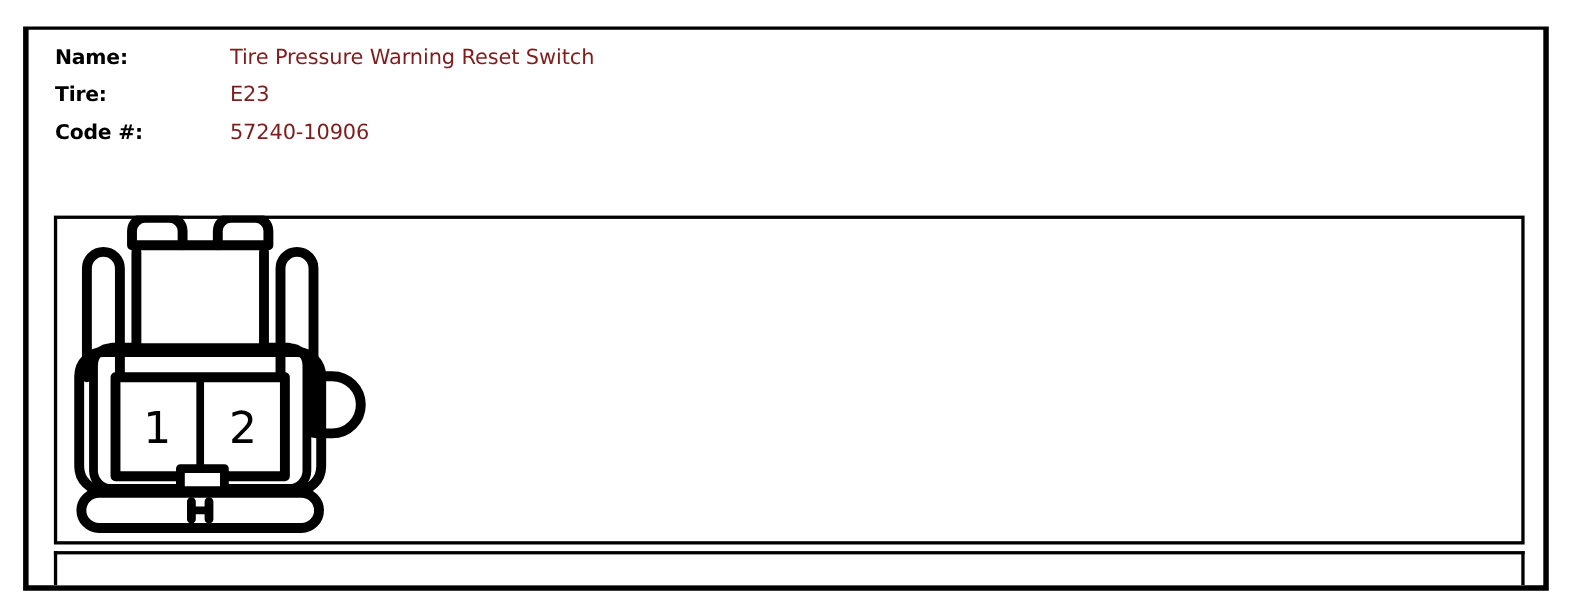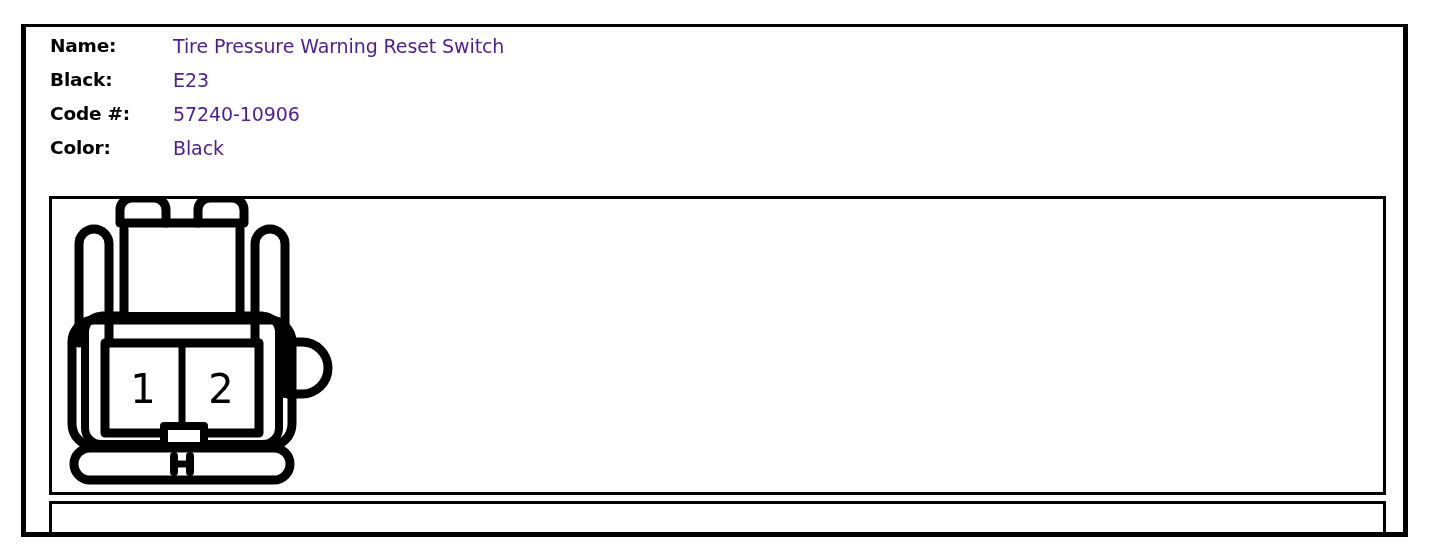--- a/index.html
+++ b/index.html
@@ -32,36 +32,37 @@
   
   #spec-block {
     position: absolute;
     left: 24px;
     top: 8px;
     width: 1100px;
   }
   .spec-row {
     height: 34px;
     display: flex;
-    align-items: flex-start;
+    align-items: center;
   }
   .spec-label {
     width: 123px;
     font-size: 18.5px;
     font-weight: bold;
     color: #000;
     letter-spacing: -0.2px;
     white-space: nowrap;
   }
   .spec-value {
     font-size: 19px;
     font-weight: normal;
-    color: #4c1d95;
+    color: #7f1d1d;
     letter-spacing: -0.1px;
     white-space: nowrap;
+    margin-left: 36px;
   }
 
   
   #diagram-panel {
     position: absolute;
     left: 23px;
     top: 169px;
     width: 1337px;
     height: 299px;
     box-sizing: border-box;
@@ -100,33 +101,29 @@
 <div id="sheet">
 
   <div id="spec-block">
 
     <div class="spec-row">
       <span class="spec-label">Name:</span>
       <span class="spec-value">Tire Pressure Warning Reset Switch</span>
     </div>
 
     <div class="spec-row">
-      <span class="spec-label">Black:</span>
+      <span class="spec-label">Tire:</span>
       <span class="spec-value">E23</span>
     </div>
 
     <div class="spec-row">
       <span class="spec-label">Code #:</span>
       <span class="spec-value">57240-10906</span>
     </div>
 
-    <div class="spec-row">
-      <span class="spec-label">Color:</span>
-      <span class="spec-value">Black</span>
-    </div>
 
   </div>
 
   <div id="diagram-panel">
 
     <div id="connector-figure">
       <svg width="300" height="302" viewBox="0 0 300 302" xmlns="http://www.w3.org/2000/svg">
 
         <g fill="none" stroke="#000" stroke-linecap="round" stroke-linejoin="round">
 

